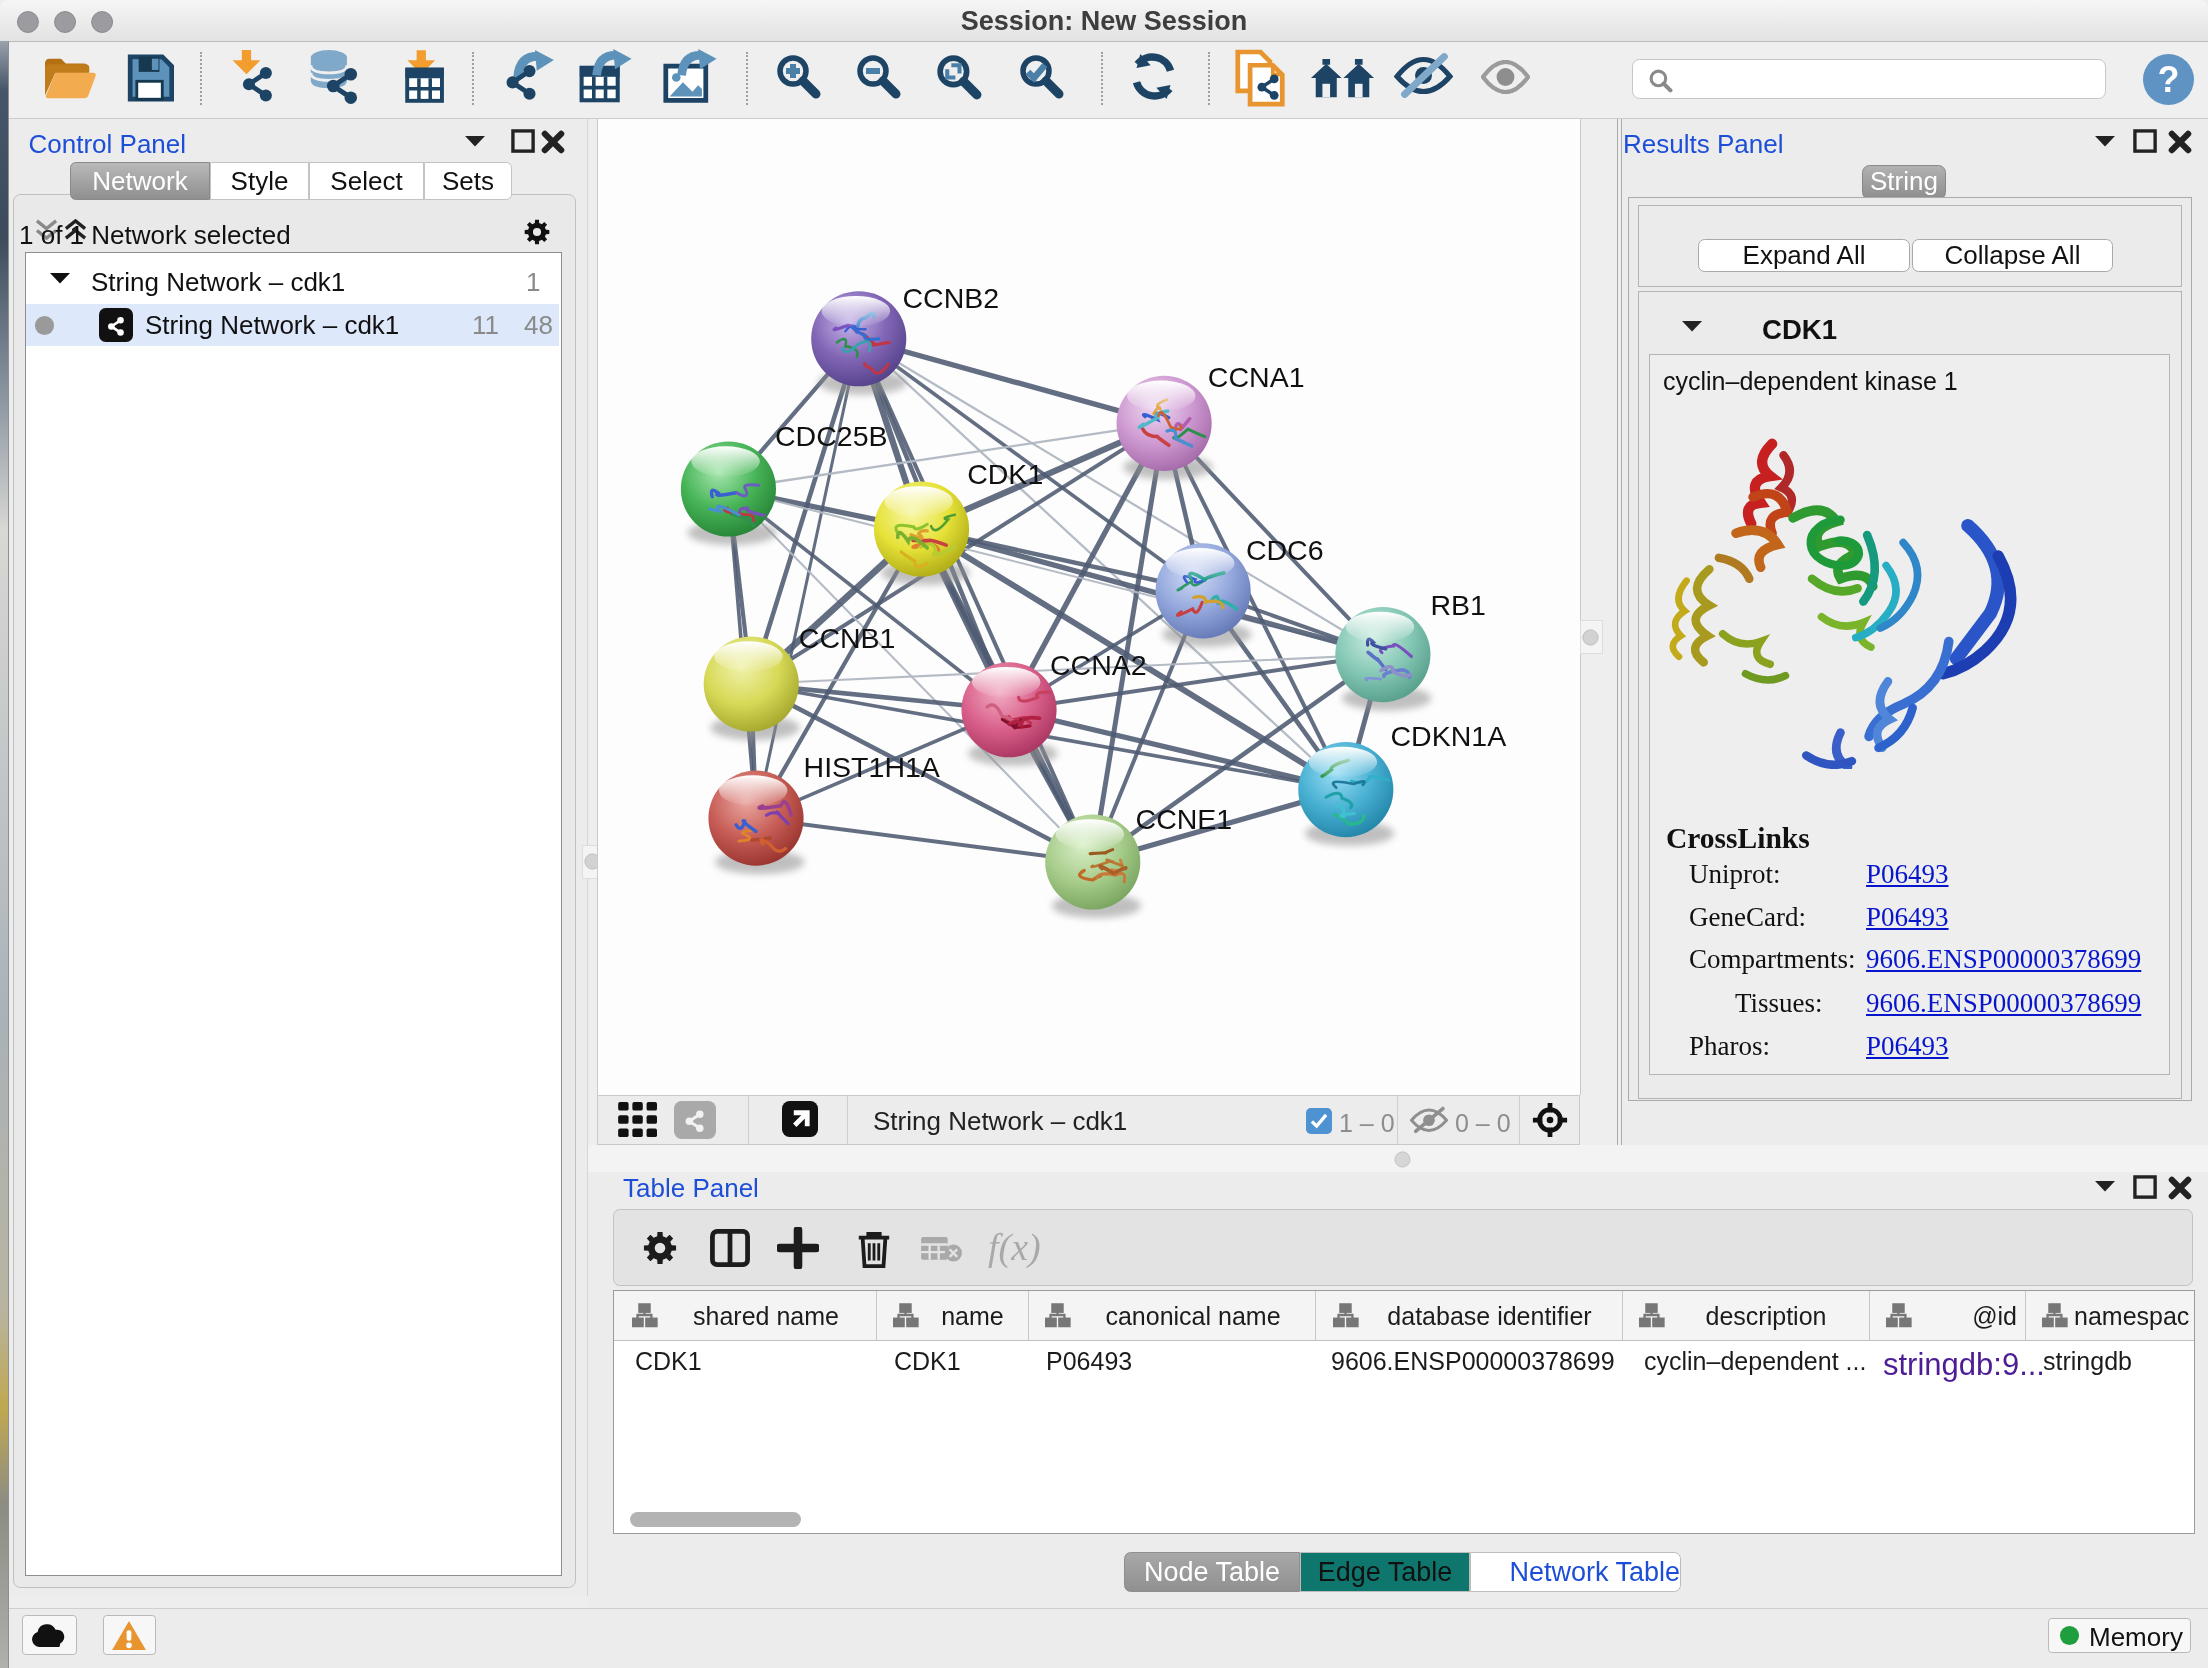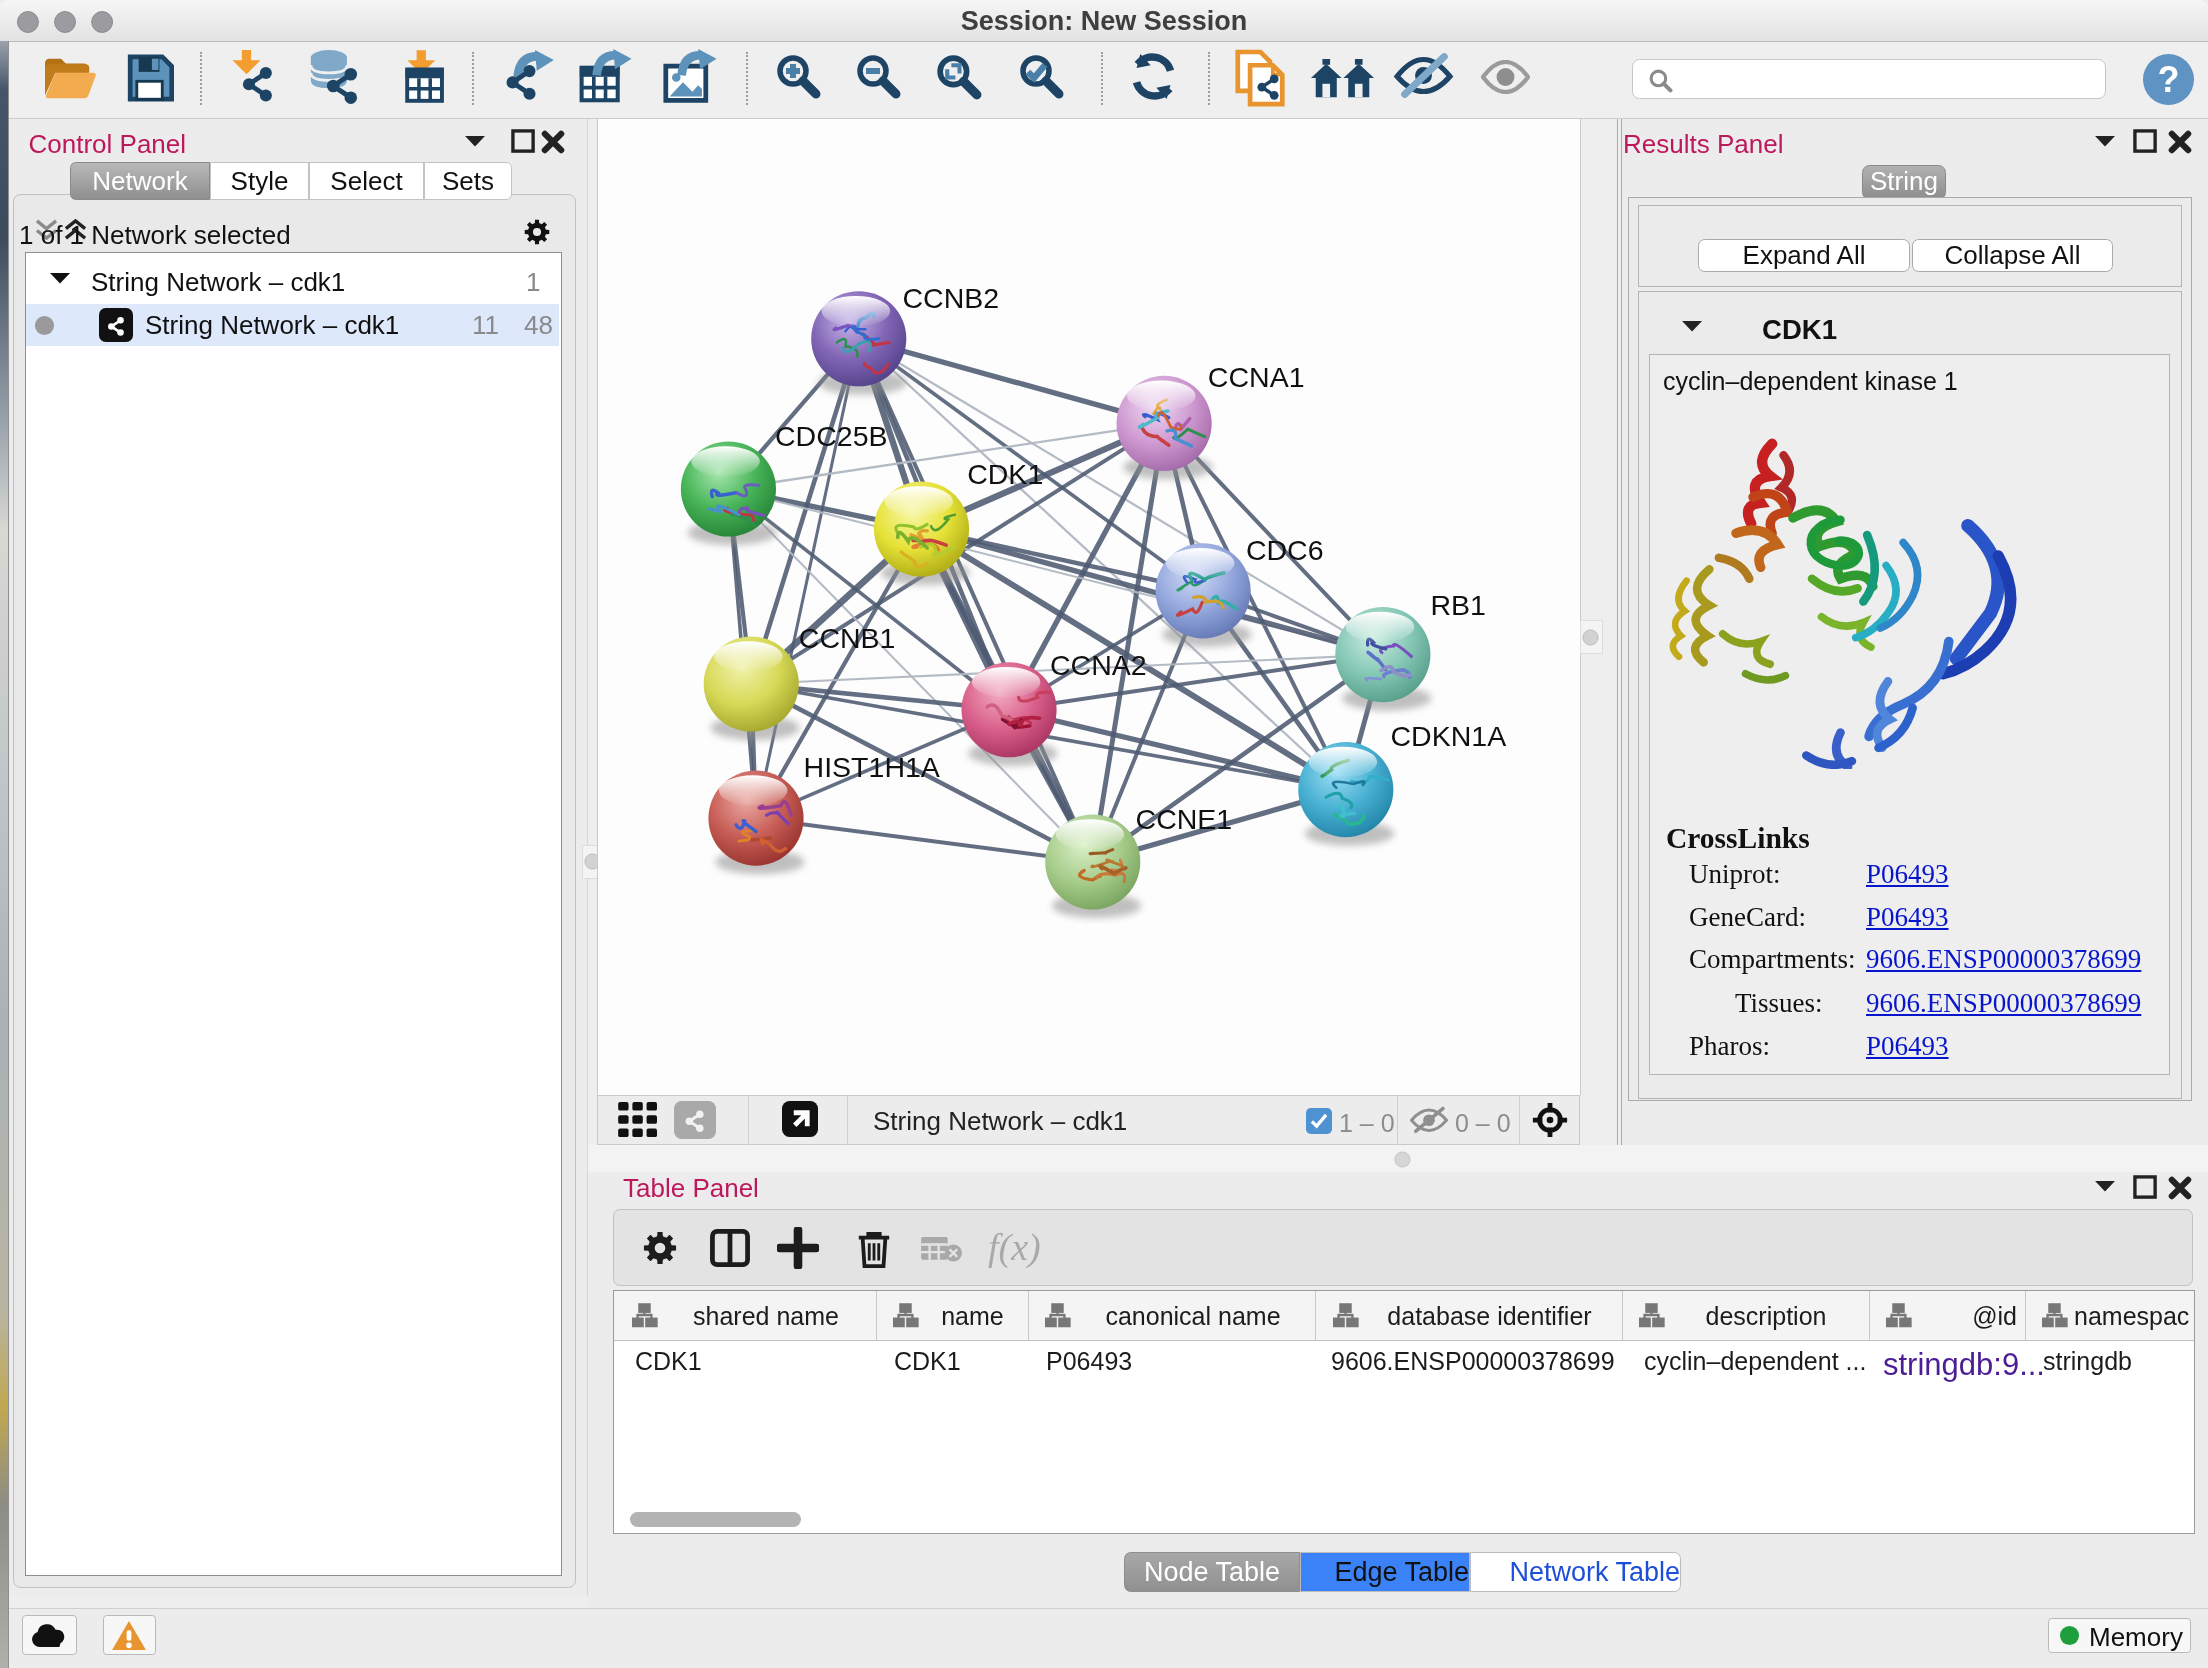--- a/index.html
+++ b/index.html
@@ -1,18 +1,18 @@
 <!DOCTYPE html>
 <html style="font-size:15px"><head><meta charset="utf-8">
 <style>
 html,body{margin:0;padding:0}
 body{width:2208px;height:1668px;position:relative;font-family:"Liberation Sans",sans-serif;background:#eeeeee;overflow:hidden}
 .abs{position:absolute}
 .sep{position:absolute;width:0;height:53px;border-left:2.9px dotted #9f9f9f;top:52px}
-.hdr{position:absolute;font-size:26px;color:#be185d}
+.hdr{position:absolute;font-size:26px;color:#1d4ed8}
 .tabbtn{position:absolute;height:38px;box-sizing:border-box;border:1px solid #c3c3c3;background:#fff;color:#111;font-size:26px;text-align:center;line-height:36px}
 </style></head>
 <body>
 <svg width="0" height="0" style="position:absolute">
 <defs>
 <g id="shr">
         <path d="M33 12 L12 26 L33 40" stroke="currentColor" stroke-width="6" fill="none"></path>
         <circle cx="33" cy="12" r="7.5" fill="currentColor"></circle>
         <circle cx="12" cy="26" r="7.5" fill="currentColor"></circle>
         <circle cx="33" cy="40" r="7.5" fill="currentColor"></circle>
@@ -712,21 +712,21 @@
 <div class="abs" style="left:635px;top:1347px;font-size:25px;color:#1c1c1c">CDK1</div>
 <div class="abs" style="left:894px;top:1347px;font-size:25px;color:#1c1c1c">CDK1</div>
 <div class="abs" style="left:1046px;top:1347px;font-size:25px;color:#1c1c1c">P06493</div>
 <div class="abs" style="left:1331px;top:1347px;font-size:25px;color:#1c1c1c">9606.ENSP00000378699</div>
 <div class="abs" style="left:1644px;top:1347px;font-size:25px;color:#1c1c1c">cyclin–dependent ...</div>
 <div class="abs" style="left:1883px;top:1347px;font-size:31px;color:#4c1d95">stringdb:9...</div>
 <div class="abs" style="left:2043px;top:1347px;font-size:25px;color:#1c1c1c">stringdb</div>
 <div class="abs" style="left:630px;top:1512px;width:171px;height:15px;background:#b3b3b3;border-radius:7.6px"></div>
 
 <div class="abs" style="left:1124px;top:1552px;width:176px;height:40px;box-sizing:border-box;background:linear-gradient(#a8a8a8,#909090);border:1px solid #8e8e8e;border-radius:6.7px 0 0 6.7px;color:#fff;font-size:27px;text-align:center;line-height:38px">Node Table</div>
-<div class="abs" style="left:1300px;top:1552px;width:170px;height:40px;box-sizing:border-box;background:#3b82f6;border:1px solid #bcbcbc;color:#111;font-size:27px;text-align:right;line-height:38px">Edge Table</div>
+<div class="abs" style="left:1300px;top:1552px;width:170px;height:40px;box-sizing:border-box;background:#0f766e;border:1px solid #bcbcbc;color:#111;font-size:27px;text-align:center;line-height:38px">Edge Table</div>
 <div class="abs" style="left:1470px;top:1552px;width:211px;height:40px;box-sizing:border-box;background:#fff;border:1px solid #bcbcbc;border-radius:0 6.7px 6.7px 0;color:#1d4ed8;font-size:27px;text-align:right;line-height:38px">Network Table</div>
 
 <div class="abs" style="left:0;top:1608px;width:2208px;height:60px;background:#ececec;border-top:1px solid #cfcfcf"></div>
 <div class="abs" style="left:22px;top:1615px;width:55px;height:40px;box-sizing:border-box;background:#f7f7f7;border:1px solid #b9b9b9;border-radius:3.8px"></div>
 <svg class="abs" style="left:30px;top:1624px" width="38" height="24" viewBox="0 0 40 25">
     <path d="M10 24 a8 8 0 0 1 -2 -15.7 a10 10 0 0 1 19 -2.3 a7.5 7.5 0 0 1 5 14 l-1 4 Z" fill="#111"></path>
   </svg>
 <div class="abs" style="left:103px;top:1615px;width:53px;height:40px;box-sizing:border-box;background:#f7f7f7;border:1px solid #b9b9b9;border-radius:3.8px"></div>
 <svg class="abs" style="left:111px;top:1620px" width="36" height="31" viewBox="0 0 38 33">
     <path d="M19 1 L37 32 H1 Z" fill="#e8952f"></path>

